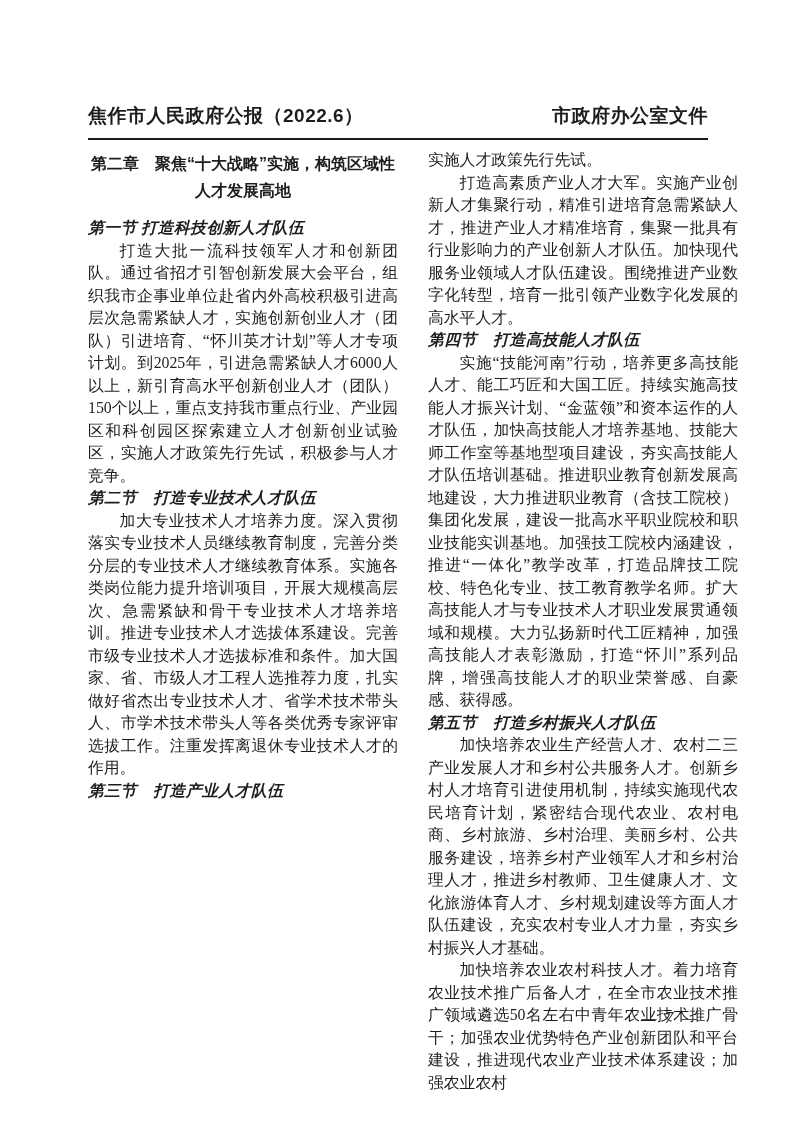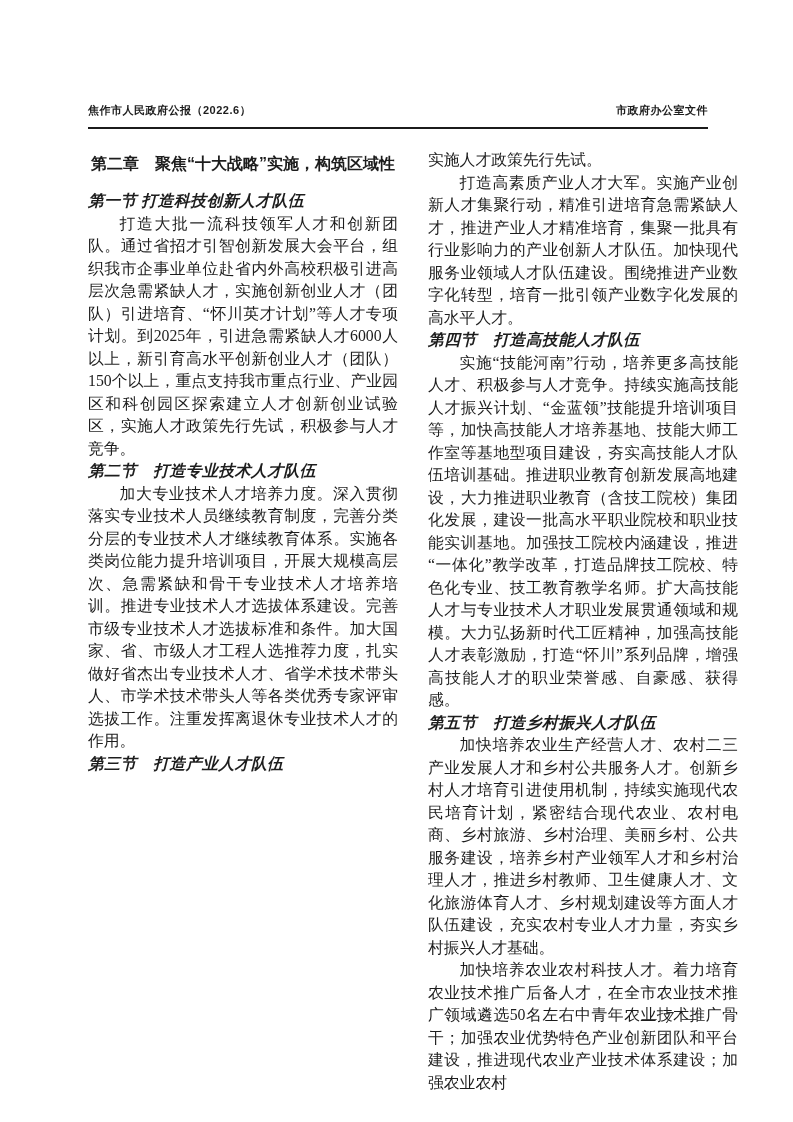--- a/index.html
+++ b/index.html
@@ -19,21 +19,21 @@
     left: 88px;
     top: 103px;
     width: 620px;
     display: flex;
     justify-content: space-between;
     align-items: flex-end;
     padding-bottom: 9px;
     border-bottom: 2.5px solid #1b1b1b;
     font-family: "Liberation Sans", "DejaVu Sans", sans-serif;
     font-weight: 700;
-    font-size: 11px;
+    font-size: 19px;
     letter-spacing: 0.5px;
   }
   
   .columns {
     position: absolute;
     left: 88px;
     top: 149px;
     width: 650px;
     display: flex;
     gap: 30px;
@@ -90,20 +90,21 @@
   <div class="header">
     <span>焦作市人民政府公报（2022.6）</span>
     <span>市政府办公室文件</span>
   </div>
 
   <div class="columns">
 
     <div class="col">
       <div class="chapter-heading">
         <div class="line">第二章　聚焦“十大战略”实施，构筑区域性</div>
+        <div class="line">人才发展高地</div>
       </div>
 
 
       <p class="section-heading">第一节 打造科技创新人才队伍</p>
 
       <p class="para">打造大批一流科技领军人才和创新团队。通过省招才引智创新发展大会平台，组织我市企事业单位赴省内外高校积极引进高层次急需紧缺人才，实施创新创业人才（团队）引进培育、“怀川英才计划”等人才专项计划。到2025年，引进急需紧缺人才6000人以上，新引育高水平创新创业人才（团队）150个以上，重点支持我市重点行业、产业园区和科创园区探索建立人才创新创业试验区，实施人才政策先行先试，积极参与人才竞争。</p>
 
       <p class="section-heading">第二节　打造专业技术人才队伍</p>
 
       <p class="para">加大专业技术人才培养力度。深入贯彻落实专业技术人员继续教育制度，完善分类分层的专业技术人才继续教育体系。实施各类岗位能力提升培训项目，开展大规模高层次、急需紧缺和骨干专业技术人才培养培训。推进专业技术人才选拔体系建设。完善市级专业技术人才选拔标准和条件。加大国家、省、市级人才工程人选推荐力度，扎实做好省杰出专业技术人才、省学术技术带头人、市学术技术带头人等各类优秀专家评审选拔工作。注重发挥离退休专业技术人才的作用。</p>
@@ -112,21 +113,21 @@
 
     </div>
 
     <div class="col">
       <p class="para-cont">实施人才政策先行先试。</p>
 
       <p class="para">打造高素质产业人才大军。实施产业创新人才集聚行动，精准引进培育急需紧缺人才，推进产业人才精准培育，集聚一批具有行业影响力的产业创新人才队伍。加快现代服务业领域人才队伍建设。围绕推进产业数字化转型，培育一批引领产业数字化发展的高水平人才。</p>
 
       <p class="section-heading">第四节　打造高技能人才队伍</p>
 
-      <p class="para">实施“技能河南”行动，培养更多高技能人才、积极参与人才竞争。持续实施高技能人才振兴计划、“金蓝领”技能提升培训项目等，加快高技能人才培养基地、技能大师工作室等基地型项目建设，夯实高技能人才队伍培训基础。推进职业教育创新发展高地建设，大力推进职业教育（含技工院校）集团化发展，建设一批高水平职业院校和职业技能实训基地。加强技工院校内涵建设，推进“一体化”教学改革，打造品牌技工院校、特色化专业、技工教育教学名师。扩大高技能人才与专业技术人才职业发展贯通领域和规模。大力弘扬新时代工匠精神，加强高技能人才表彰激励，打造“怀川”系列品牌，增强高技能人才的职业荣誉感、自豪感、获得感。</p>
+      <p class="para">实施“技能河南”行动，培养更多高技能人才、能工巧匠和大国工匠。持续实施高技能人才振兴计划、“金蓝领”和资本运作的人才队伍，加快高技能人才培养基地、技能大师工作室等基地型项目建设，夯实高技能人才队伍培训基础。推进职业教育创新发展高地建设，大力推进职业教育（含技工院校）集团化发展，建设一批高水平职业院校和职业技能实训基地。加强技工院校内涵建设，推进“一体化”教学改革，打造品牌技工院校、特色化专业、技工教育教学名师。扩大高技能人才与专业技术人才职业发展贯通领域和规模。大力弘扬新时代工匠精神，加强高技能人才表彰激励，打造“怀川”系列品牌，增强高技能人才的职业荣誉感、自豪感、获得感。</p>
 
       <p class="section-heading">第五节　打造乡村振兴人才队伍</p>
 
       <p class="para">加快培养农业生产经营人才、农村二三产业发展人才和乡村公共服务人才。创新乡村人才培育引进使用机制，持续实施现代农民培育计划，紧密结合现代农业、农村电商、乡村旅游、乡村治理、美丽乡村、公共服务建设，培养乡村产业领军人才和乡村治理人才，推进乡村教师、卫生健康人才、文化旅游体育人才、乡村规划建设等方面人才队伍建设，充实农村专业人才力量，夯实乡村振兴人才基础。</p>
 
       <p class="para">加快培养农业农村科技人才。着力培育农业技术推广后备人才，在全市农业技术推广领域遴选50名左右中青年农业技术推广骨干；加强农业优势特色产业创新团队和平台建设，推进现代农业产业技术体系建设；加强农业农村</p>
     </div>
 
   </div>
 

